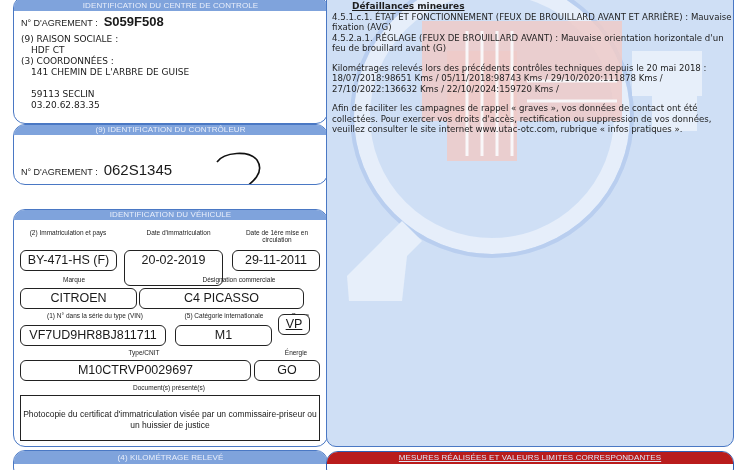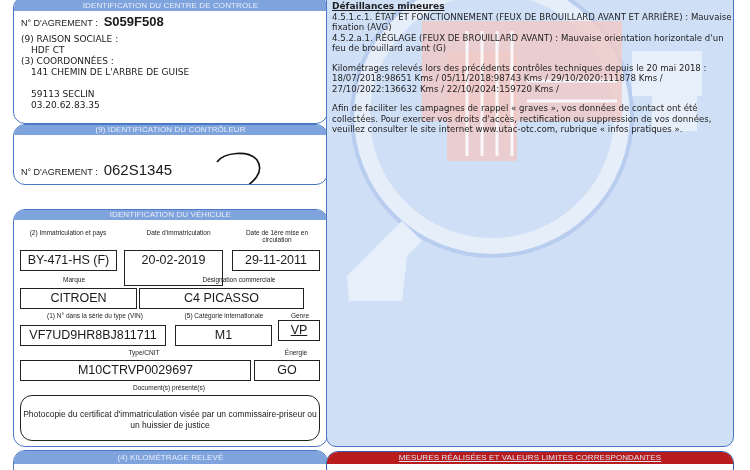--- a/index.html
+++ b/index.html
@@ -44,49 +44,49 @@
     .ctrl-agr-value { font-size: 15px; font-family: "Liberation Sans", sans-serif; }
     .ctrl-sig { position: absolute; left: 7px; top: 48px; font-size: 15px; font-family: Liberation Mono, monospace; }
     .signature { position: absolute; left: 185px; top: 15px; width: 110px; height: 55px; }
 
     
     #vehicule { left: 13px; top: 209px; width: 315px; height: 238px; }
     .vlabel { position: absolute; font-size: 6.5px; text-align: center; color: #222; font-family: "Liberation Sans", sans-serif; }
     .vbox {
       position: absolute;
       border: 1.3px solid #222;
-      border-radius: 0;
+      border-radius: 6px;
       font-size: 12.5px;
       text-align: center;
       font-family: "Liberation Sans", sans-serif;
       background: #fff;
     }
     .docbox {
       position: absolute;
       border: 1.3px solid #222;
-      border-radius: 12px;
+      border-radius: 0;
       font-size: 8.5px;
       text-align: center;
       font-family: "Liberation Sans", sans-serif;
       line-height: 11px;
       padding-top: 13px;
     }
 
     
     #kilometrage { left: 13px; top: 450px; width: 315px; height: 30px; }
 
     
     #defects {
       position: absolute; left: 326px; top: -10px; width: 408px; height: 457px;
       border: 1.5px solid #4a78c4; border-radius: 10px;
       background: #cfdff5; overflow: hidden;
     }
     .watermark { position: absolute; left: 0; top: 0; width: 408px; height: 457px; opacity: 0.9; }
     .defect-content { position: relative; padding: 10px 0 0 5px; font-size: 8.6px; line-height: 10.5px; color: #1e1e1e; }
-    .defect-title { font-weight: bold; text-decoration: underline; font-size: 9px; }
+    .defect-title { font-weight: bold; text-decoration: underline; font-size: 9px; margin-left: 20px; }
     .para { margin-top: 9px; }
     #mesures {
       position: absolute; left: 326px; top: 451px; width: 408px; height: 30px;
       border: 1.5px solid #2f5fb3; border-radius: 12px; background: #fff; overflow: hidden;
     }
   </style>
 </head>
 <body>
 
 <div class="panel" id="centre">
@@ -136,21 +136,21 @@
 
   <div class="vbox" style="left:6px;top:78px;width:117px;height:21px;line-height:19px;">CITROEN</div>
   <div class="vbox" style="left:125px;top:78px;width:165px;height:21px;line-height:19px;">C4 PICASSO</div>
 
   <div class="vlabel" style="left:6px;top:102px;width:150px;">(1) N° dans la série du type (VIN)</div>
   <div class="vlabel" style="left:160px;top:102px;width:100px;">(5) Catégorie internationale</div>
   <div class="vlabel" style="left:268px;top:102px;width:36px;">Genre</div>
 
   <div class="vbox" style="left:6px;top:115px;width:146px;height:21px;line-height:19px;text-align:center;">VF7UD9HR8BJ811711</div>
   <div class="vbox" style="left:161px;top:115px;width:97px;height:21px;line-height:19px;">M1</div>
-  <div class="vbox" style="left:264px;top:110px;width:42px;height:21px;line-height:19px;text-decoration:underline;">VP</div>
+  <div class="vbox" style="left:264px;top:104px;width:32px;height:21px;line-height:19px;text-decoration:underline;">VP</div>
 
   <div class="vlabel" style="left:80px;top:139px;width:100px;">Type/CNIT</div>
   <div class="vlabel" style="left:260px;top:139px;width:44px;">Énergie</div>
 
   <div class="vbox" style="left:6px;top:150px;width:231px;height:21px;line-height:19px;">M10CTRVP0029697</div>
   <div class="vbox" style="left:240px;top:150px;width:66px;height:21px;line-height:19px;">GO</div>
 
   <div class="vlabel" style="left:90px;top:174px;width:130px;">Document(s) présenté(s)</div>
   <div class="docbox" style="left:6px;top:185px;width:300px;height:46px;">Photocopie du certificat d'immatriculation visée par un commissaire-priseur ou un huissier de justice</div>
 </div>

